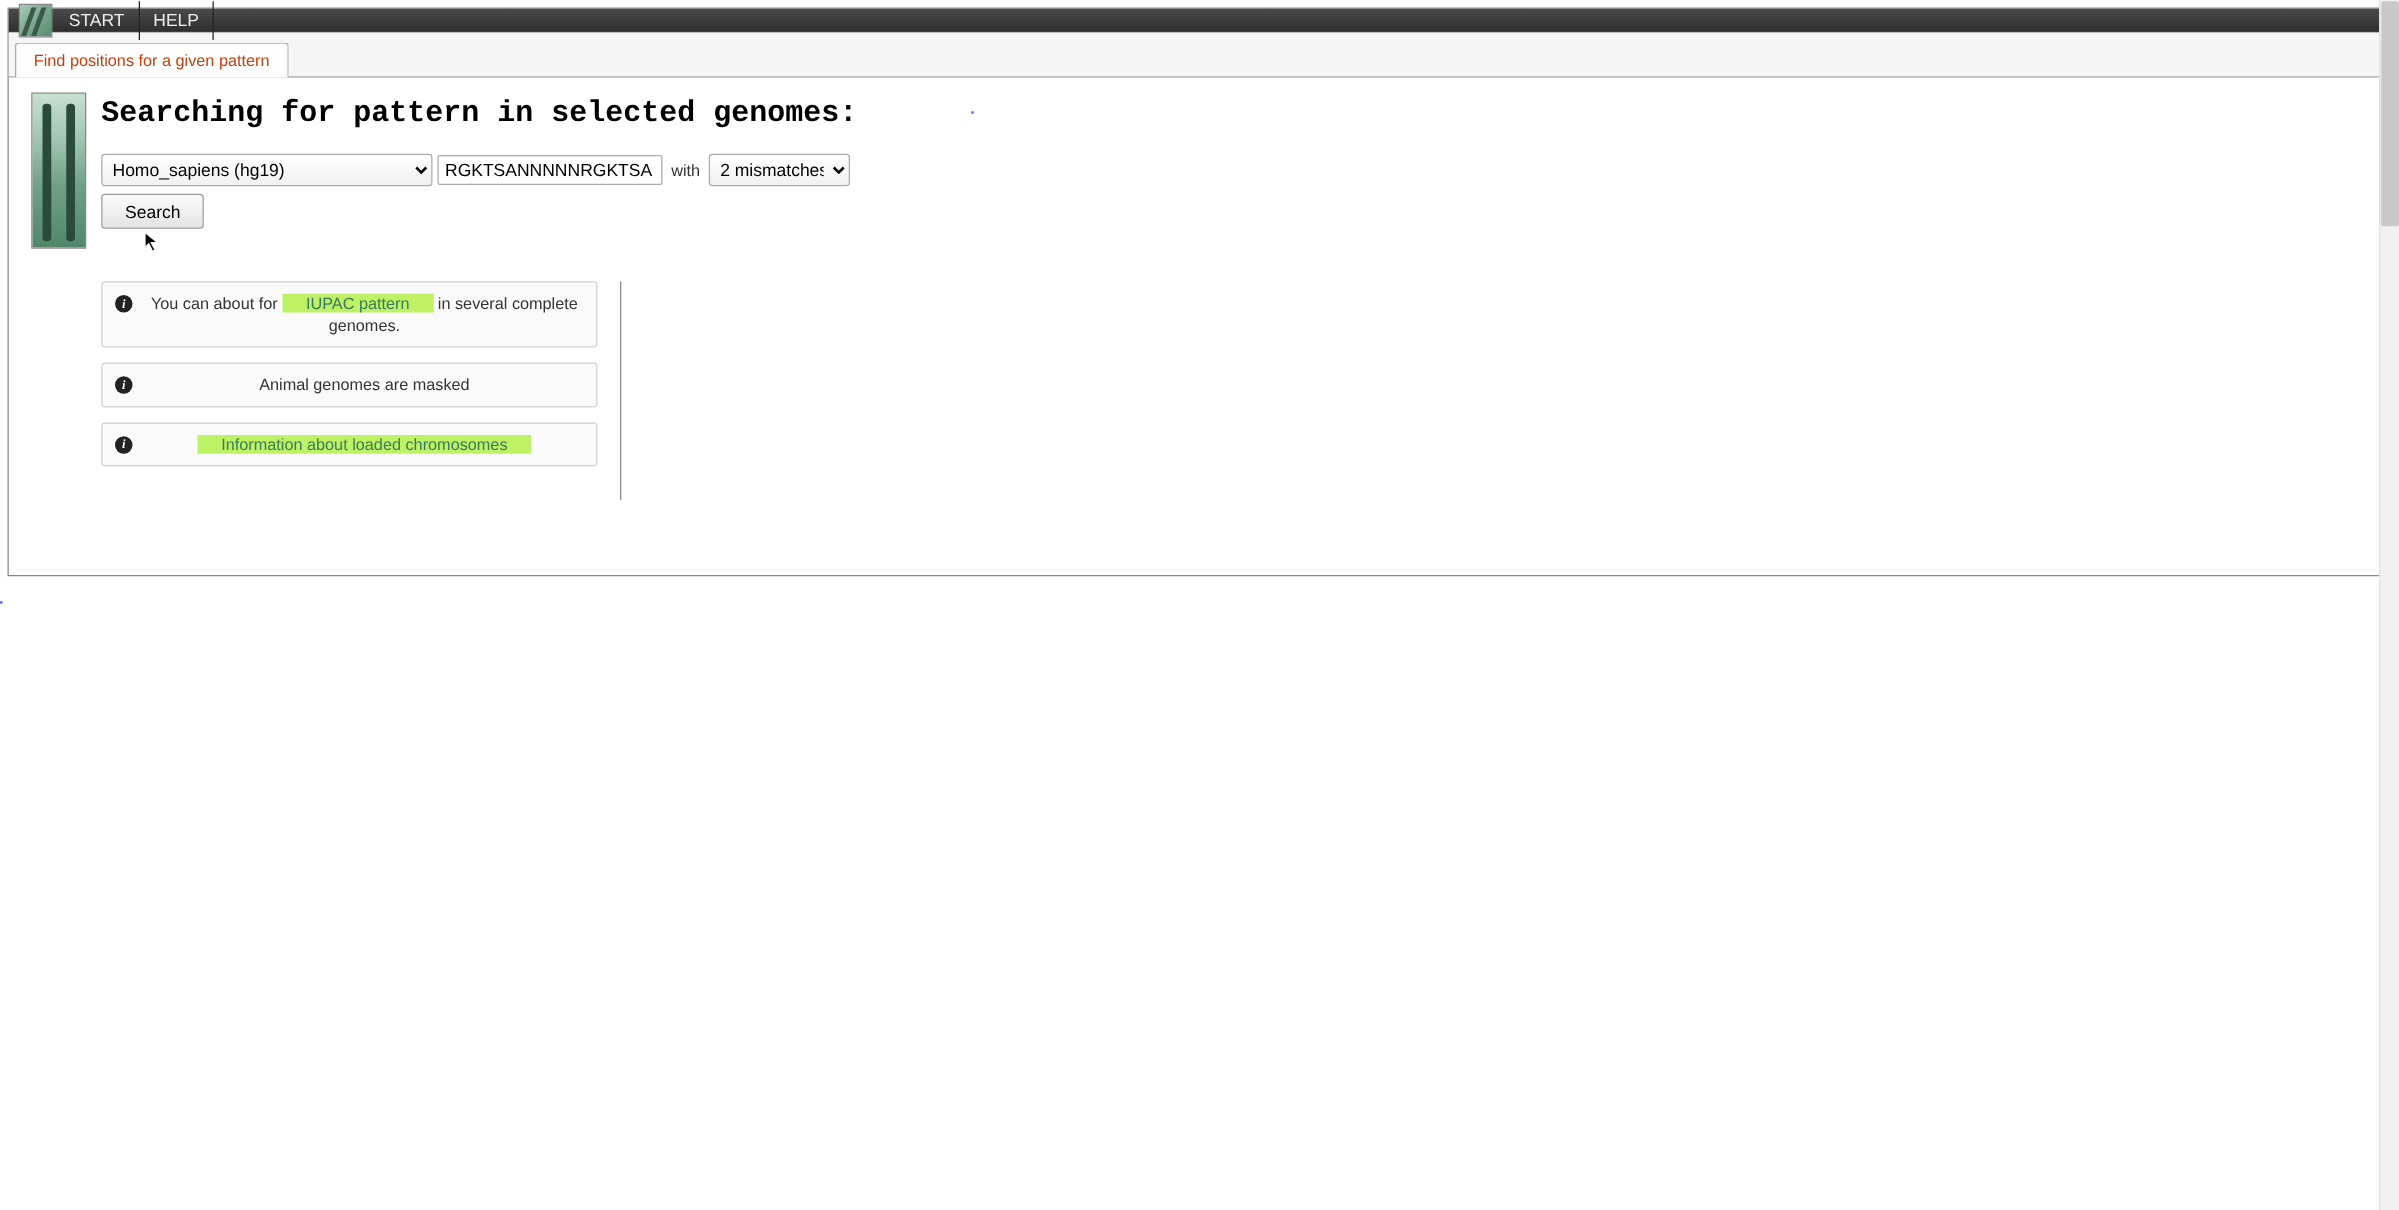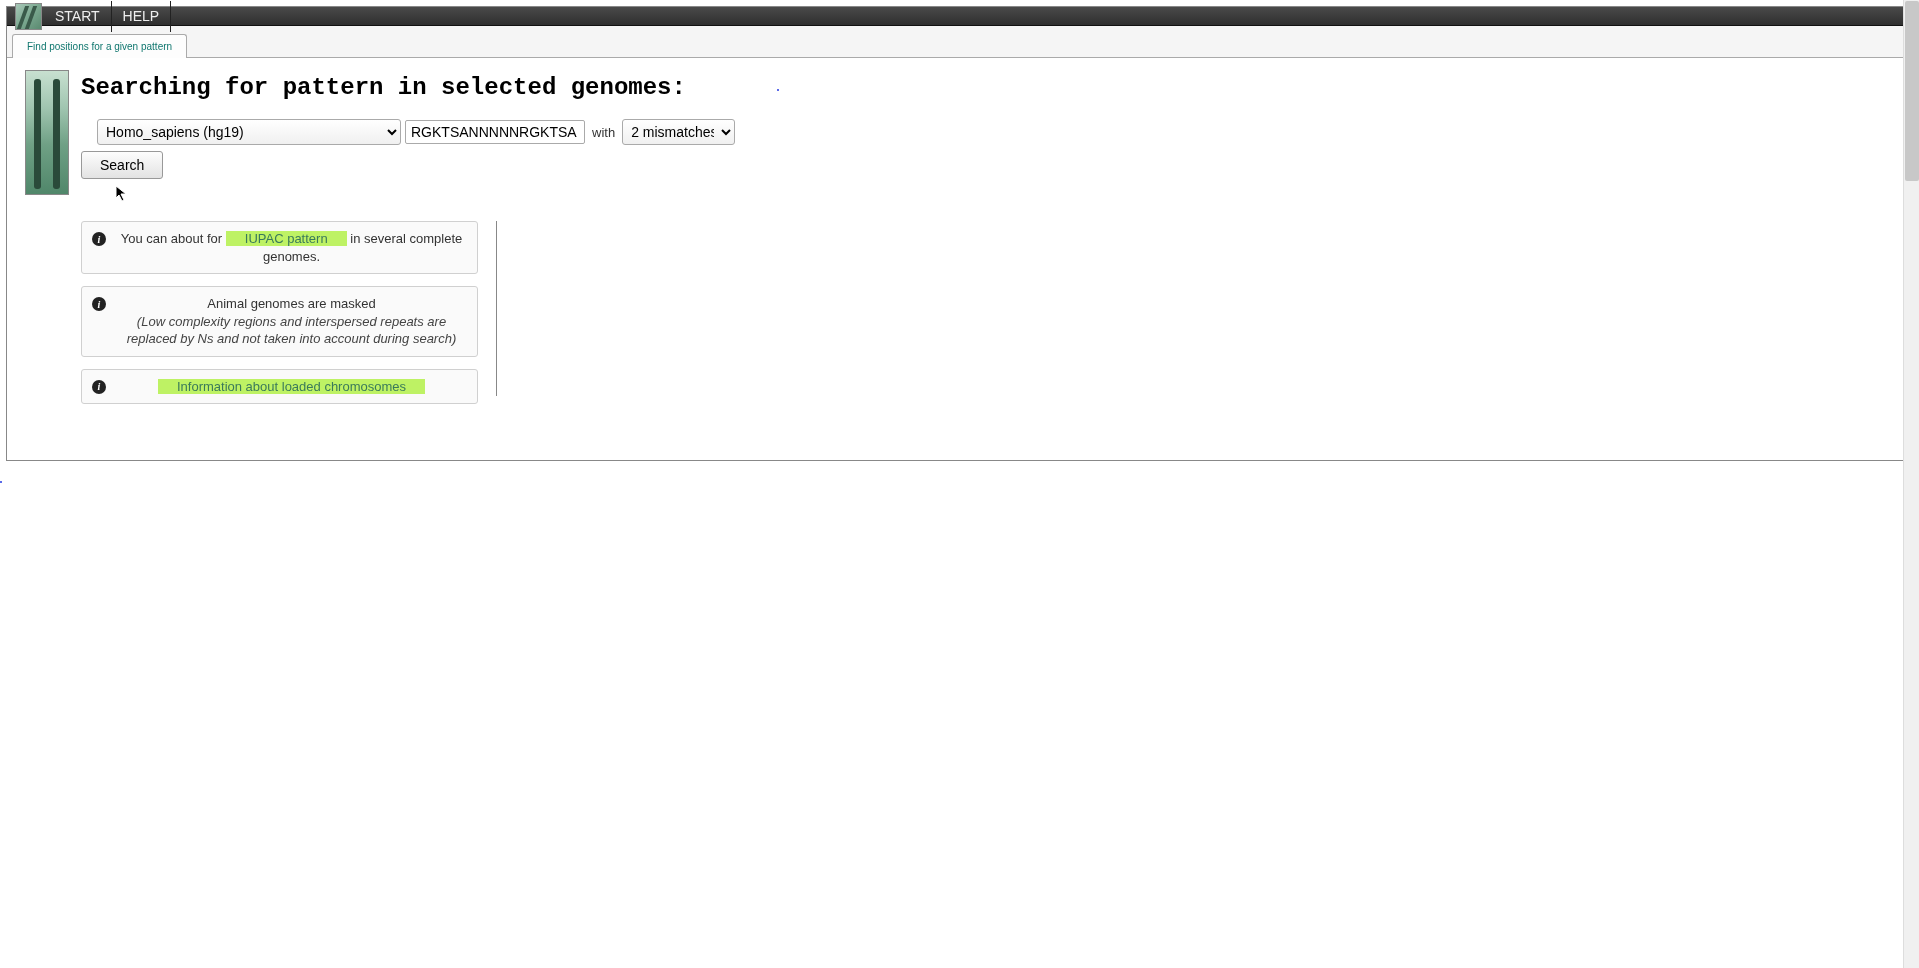--- a/index.html
+++ b/index.html
@@ -62,22 +62,22 @@
       border-bottom: 1px solid #aaa;
       background: #f5f5f5;
       padding-top: 7px;
       padding-left: 5px;
     }
     .tab {
       border: 1px solid #aaa;
       border-bottom: none;
       background: linear-gradient(to bottom, #fff, #eee);
       padding: 6px 14px;
-      font-size: 10px;
-      color: #0f766e;
+      font-size: 13px;
+      color: #c2410c;
       border-top-left-radius: 3px;
       border-top-right-radius: 3px;
       cursor: pointer;
       position: relative;
       top: 1px;
       background: #fdfdfd;
     }
     .content {
       padding: 12px 18px;
       display: flex;
@@ -133,22 +133,21 @@
     }
     select {
       font-size: 14px;
       padding: 3px 4px;
       border: 1px solid #aaa;
       border-radius: 3px;
       background: linear-gradient(to bottom, #fff, #f0f0f0);
       height: 26px;
     }
     .genome-select {
-      width: 304px;
-      margin-left: 16px;
+      width: 265px;
     }
     .pattern-input {
       width: 180px;
       height: 24px;
       padding: 2px 5px;
       font-size: 14px;
       border: 1px solid #aaa;
       border-radius: 2px;
     }
     .with-text {
@@ -305,21 +304,20 @@
             <div class="info-icon">i</div>
             <div class="info-text">
               <span>You can about for </span><span class="link">IUPAC pattern</span><span> in several complete genomes.</span>
             </div>
           </div>
 
           <div class="info-box">
             <div class="info-icon">i</div>
             <div class="info-text">
               <span>Animal genomes are masked</span><br>
-              <span class="italic">(Low complexity regions and interspersed repeats are replaced by Ns and not taken into account during search)</span>
             </div>
           </div>
 
           <div class="info-box">
             <div class="info-icon">i</div>
             <div class="info-text">
               <span class="link">Information about loaded chromosomes</span>
             </div>
           </div>
 

